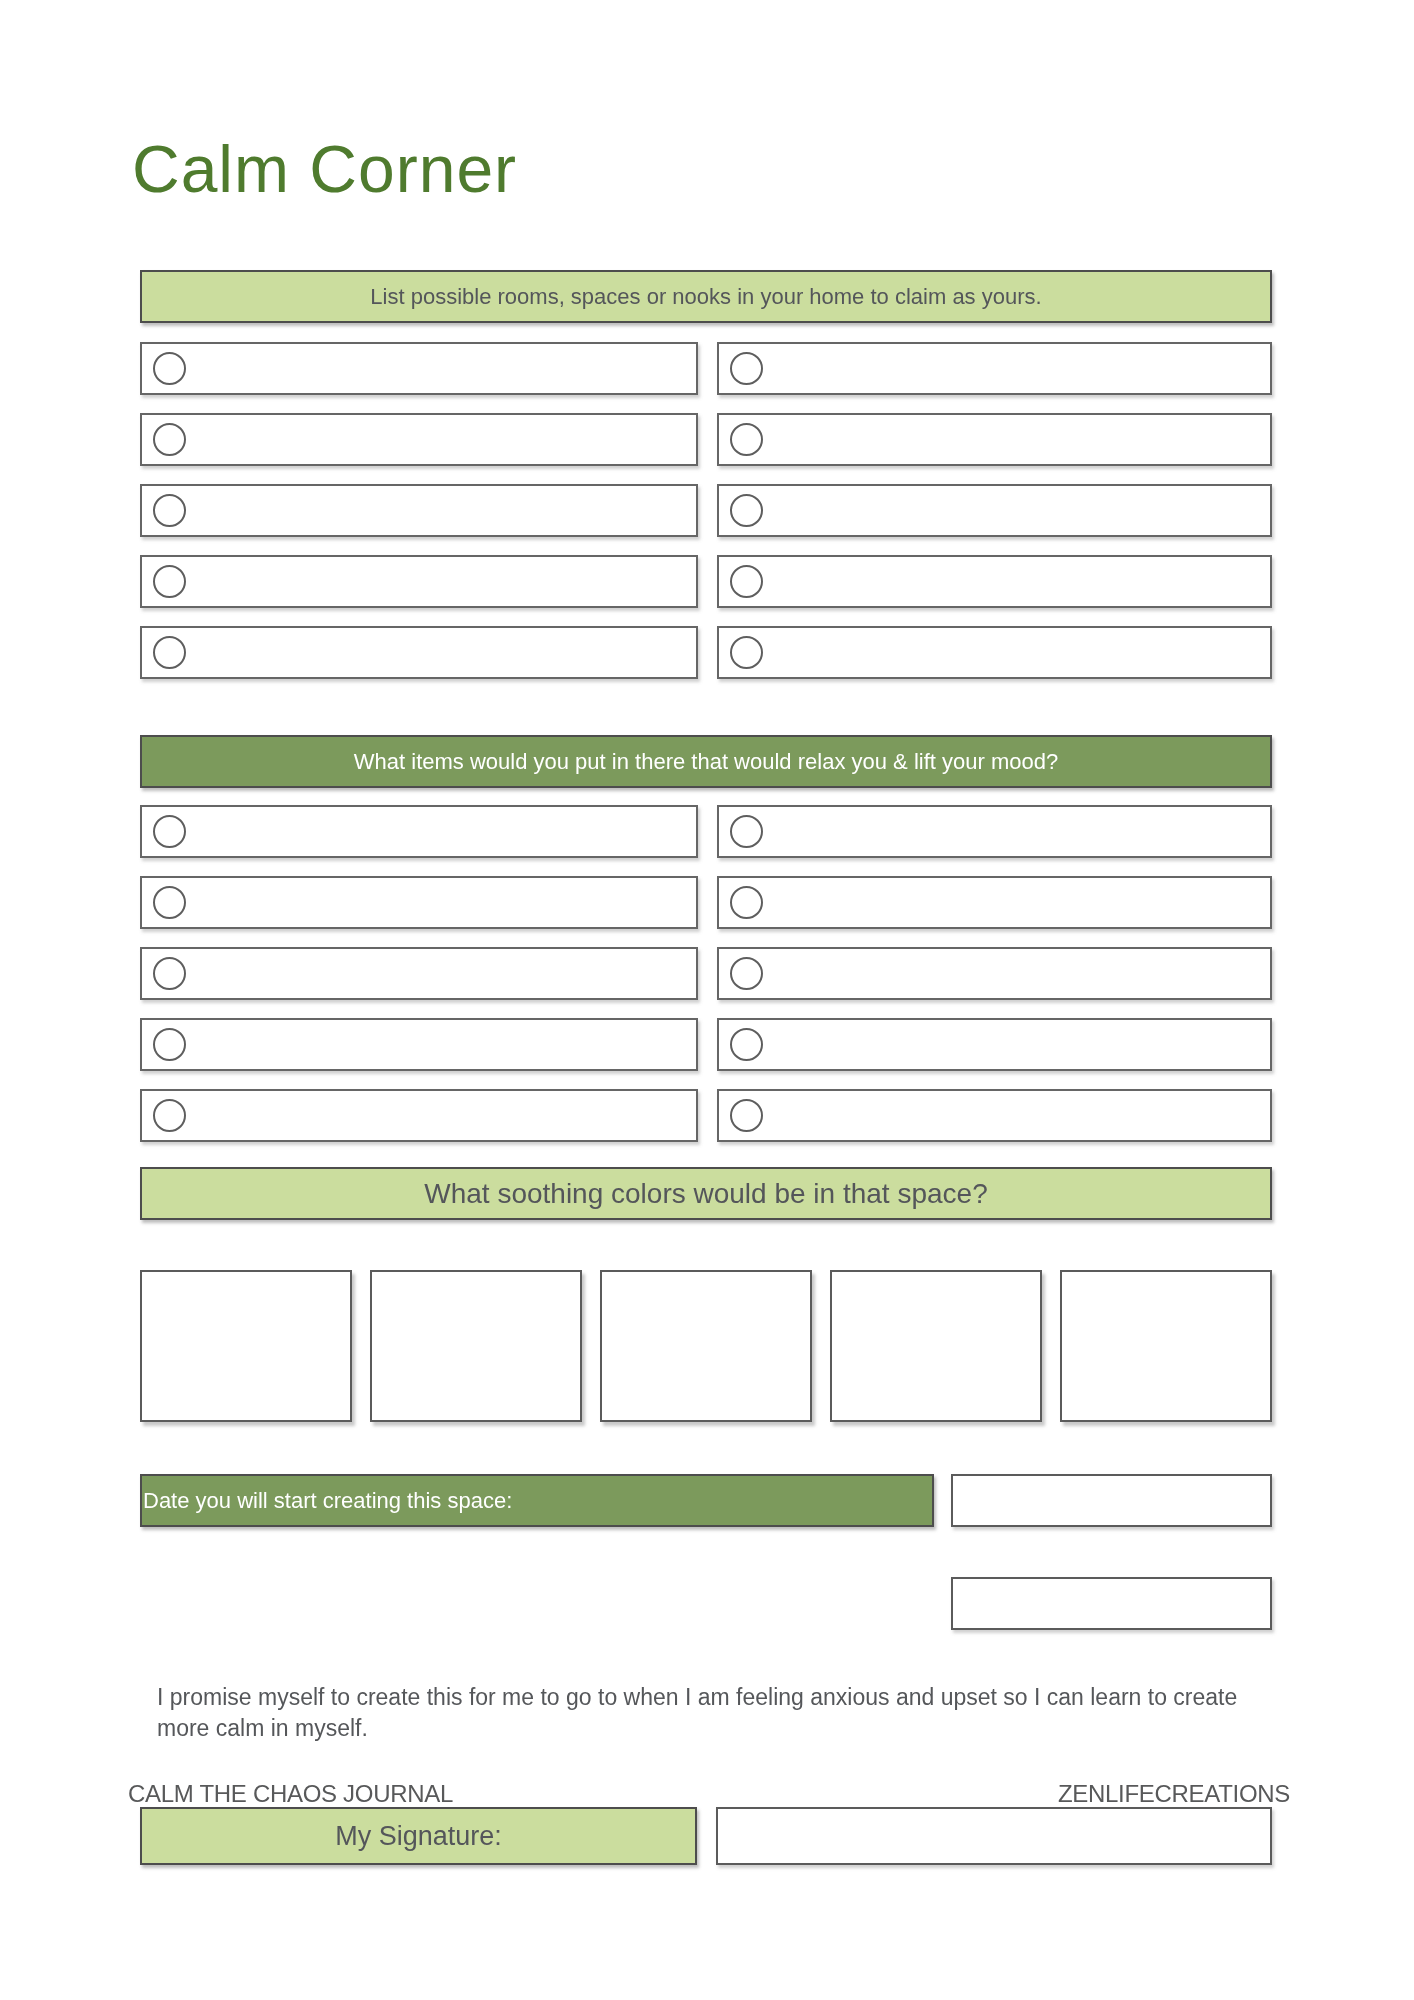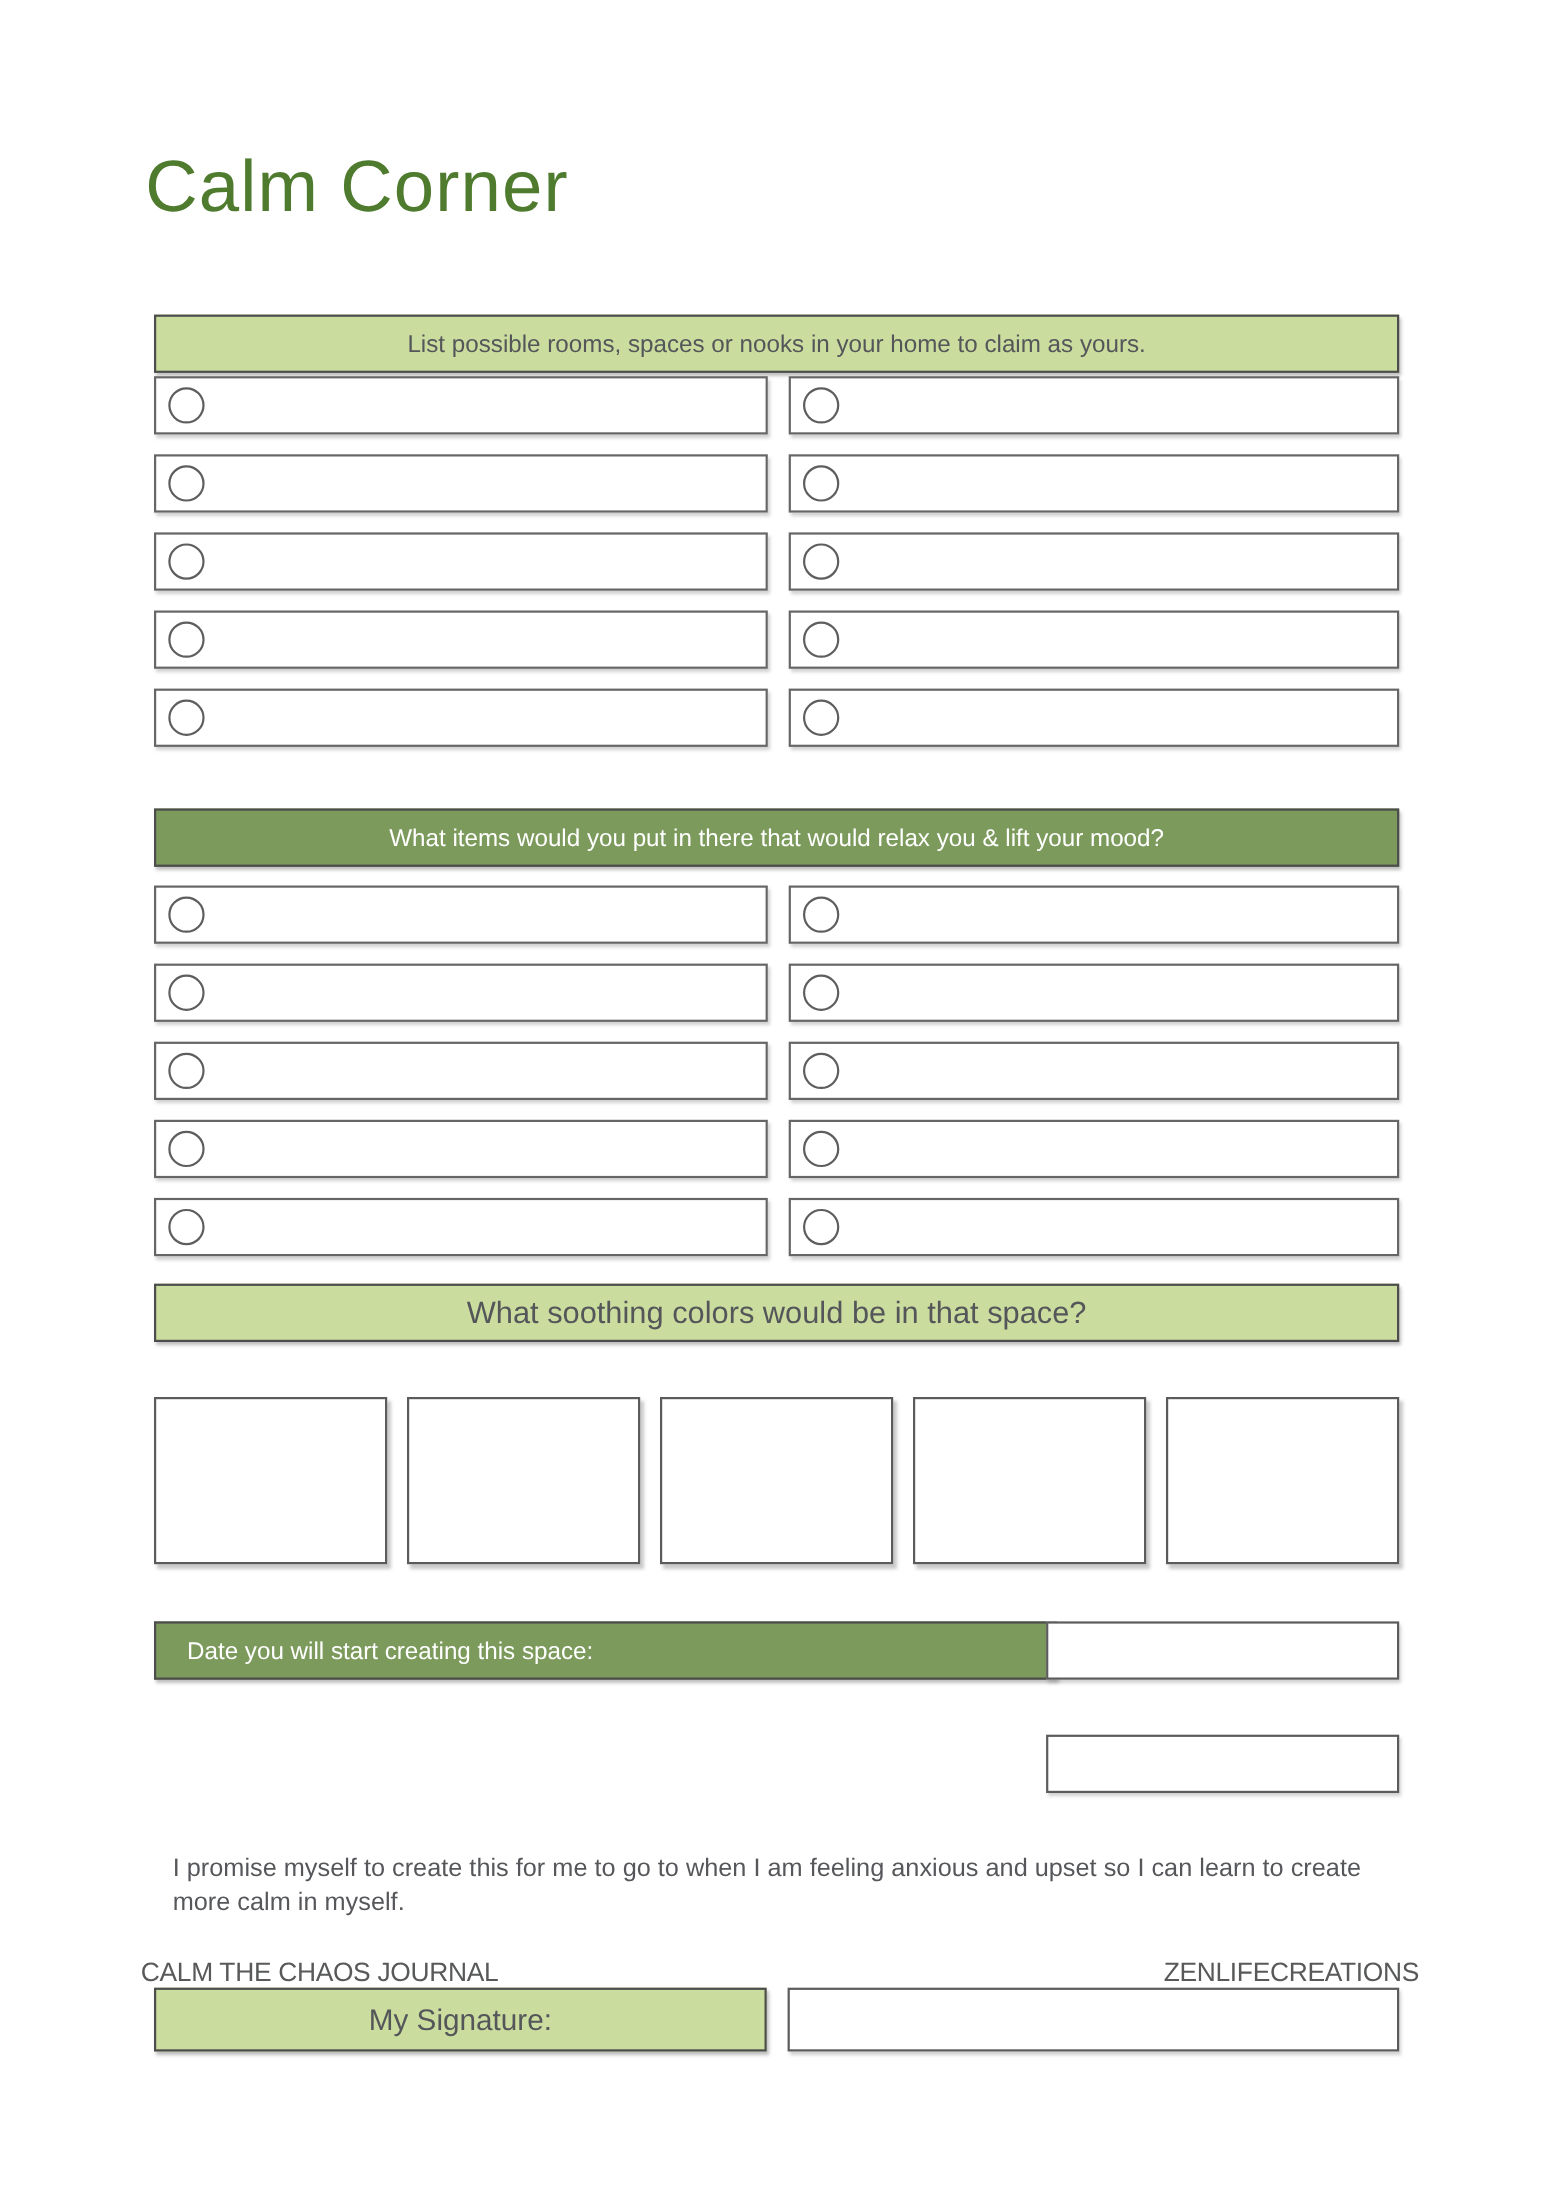--- a/index.html
+++ b/index.html
@@ -21,21 +21,21 @@
   
   .banner {
     position: absolute; left: 140px; width: 1128px; height: 49px;
     border: 2px solid #4d4d4d;
     display: flex; align-items: center; justify-content: center;
     box-shadow: 2px 3px 3px rgba(110,110,110,0.45);
     box-sizing: content-box;
   }
   .banner.light { background: #cbdd9e; color: #54565a; }
   .banner.dark  { background: #7c9a5c; color: #ffffff; }
-  .banner-rooms   { top: 270px; font-size: 22px; margin-top: 16px; }
+  .banner-rooms   { top: 270px; font-size: 22px; }
   .banner-items   { top: 735px; font-size: 22px; }
   .banner-colors  { top: 1167px; font-size: 28px; }
 
   
   .rows-grid {
     position: absolute; left: 140px; width: 1132px;
     display: grid; grid-template-columns: 558px 555px;
     column-gap: 19px; row-gap: 18px;
   }
   .rows-grid-rooms { top: 342px; }
@@ -62,21 +62,21 @@
     box-sizing: border-box;
   }
 
   
   .date-row { position: absolute; left: 140px; width: 1132px; height: 53px; }
   .date-row-start  { top: 1474px; }
   .date-row-target { top: 1577px; }
   .date-label {
     position: absolute; left: 0; top: 0; width: 789px; height: 49px;
     background: #7c9a5c; border: 2px solid #4d4d4d; color: #ffffff;
-    display: flex; align-items: center; font-size: 22px; padding-left: 28px;
+    display: flex; align-items: center; font-size: 22px; padding-left: 1px;
     box-shadow: 2px 3px 3px rgba(110,110,110,0.45);
     box-sizing: content-box;
   }
   .date-input {
     position: absolute; left: 811px; top: 0; width: 317px; height: 49px;
     background: #ffffff; border: 2px solid #5b5b5b;
     box-shadow: 2px 3px 3px rgba(120,120,120,0.35);
     box-sizing: content-box;
   }
 

